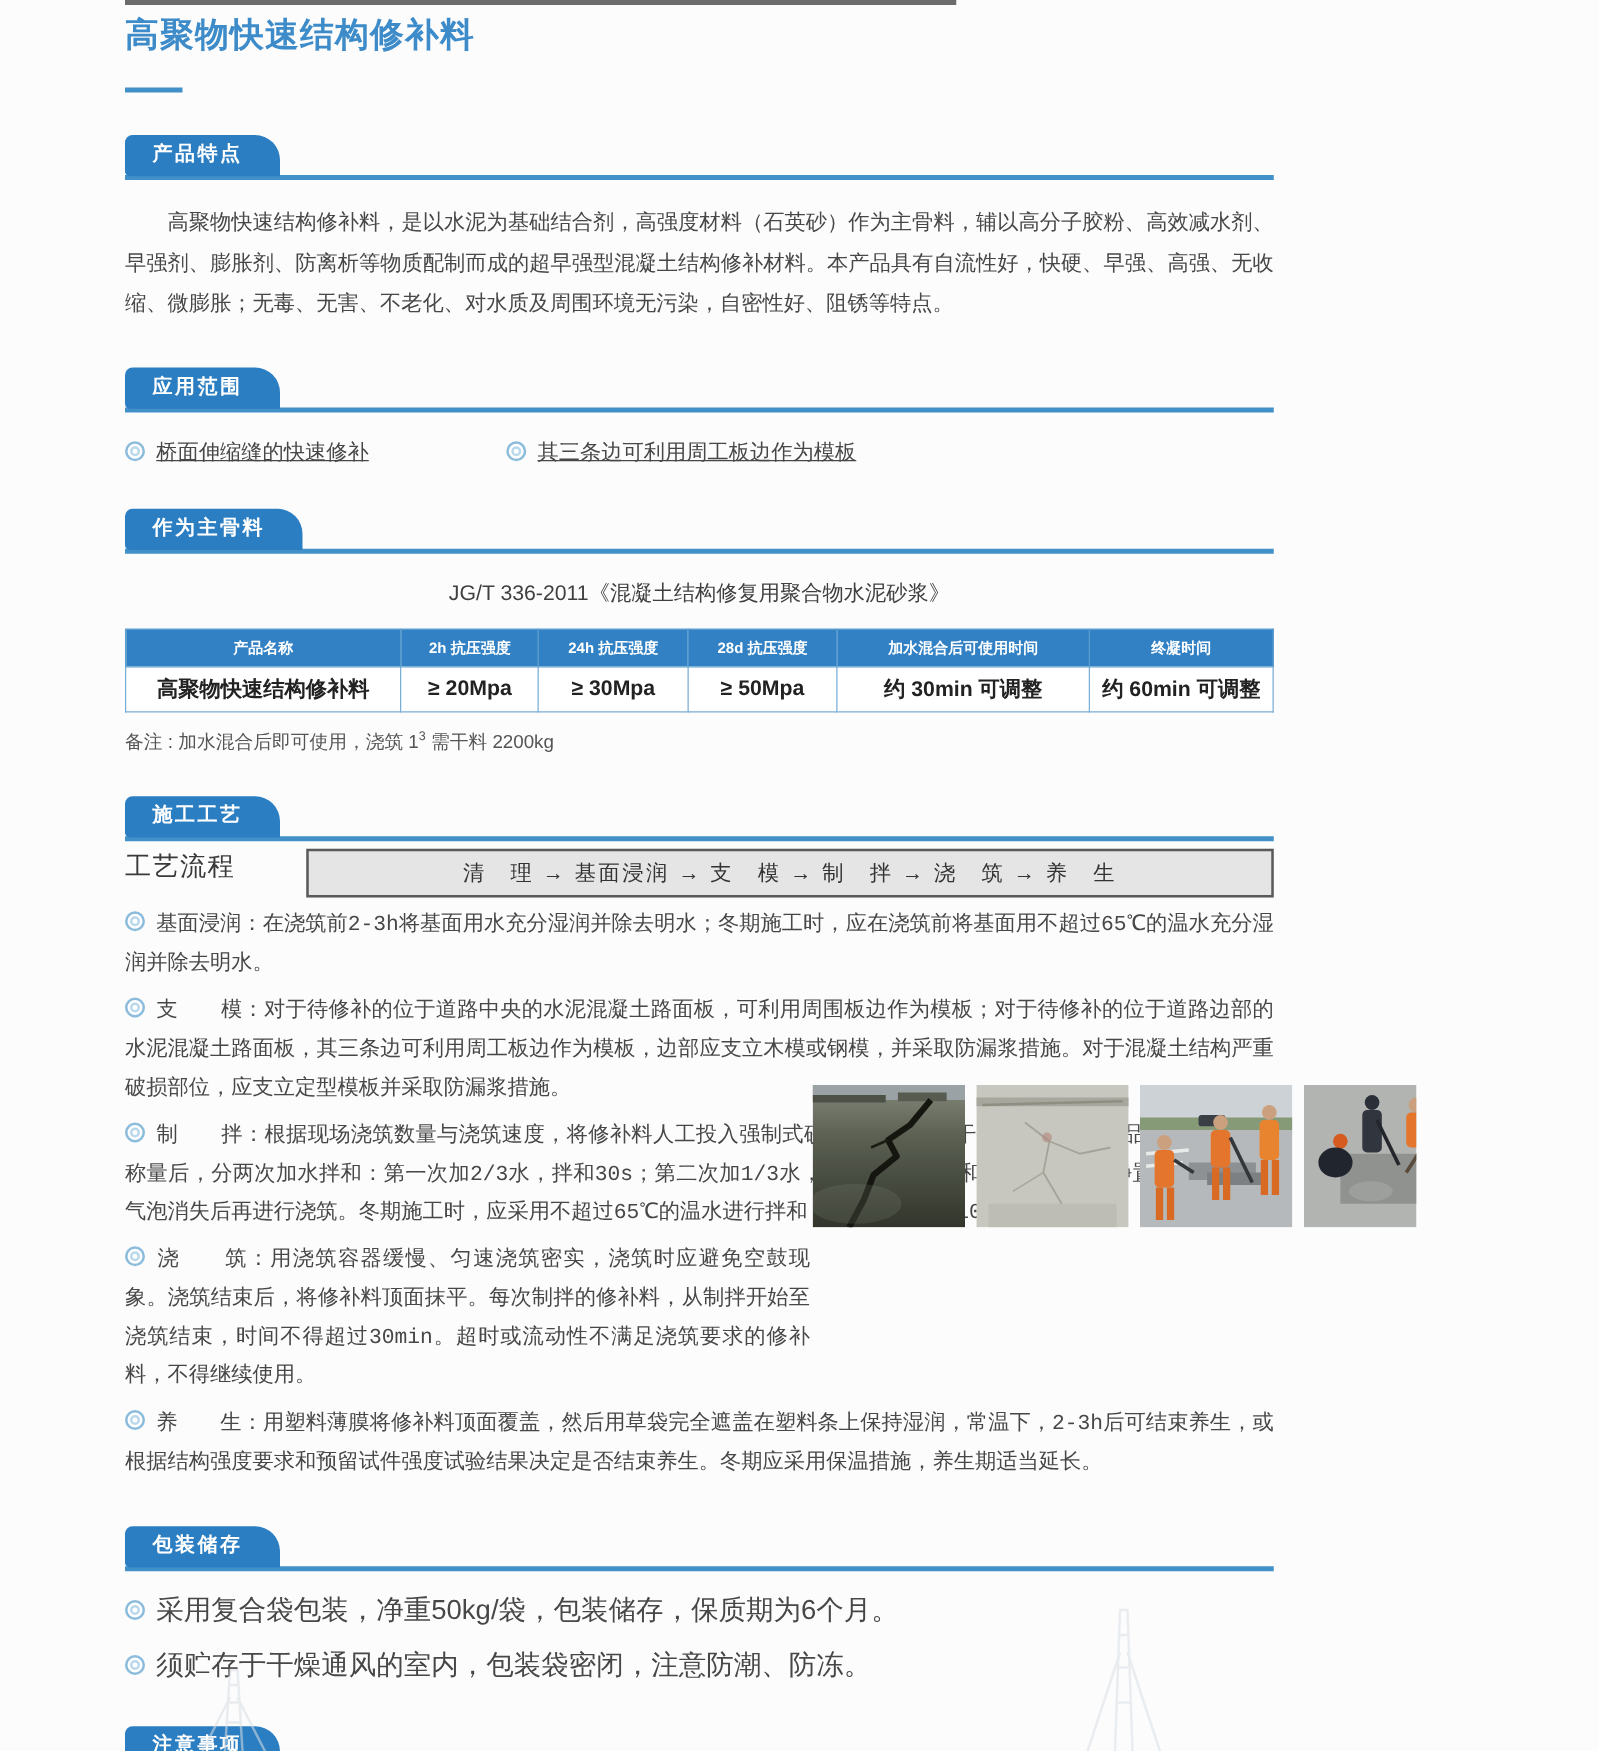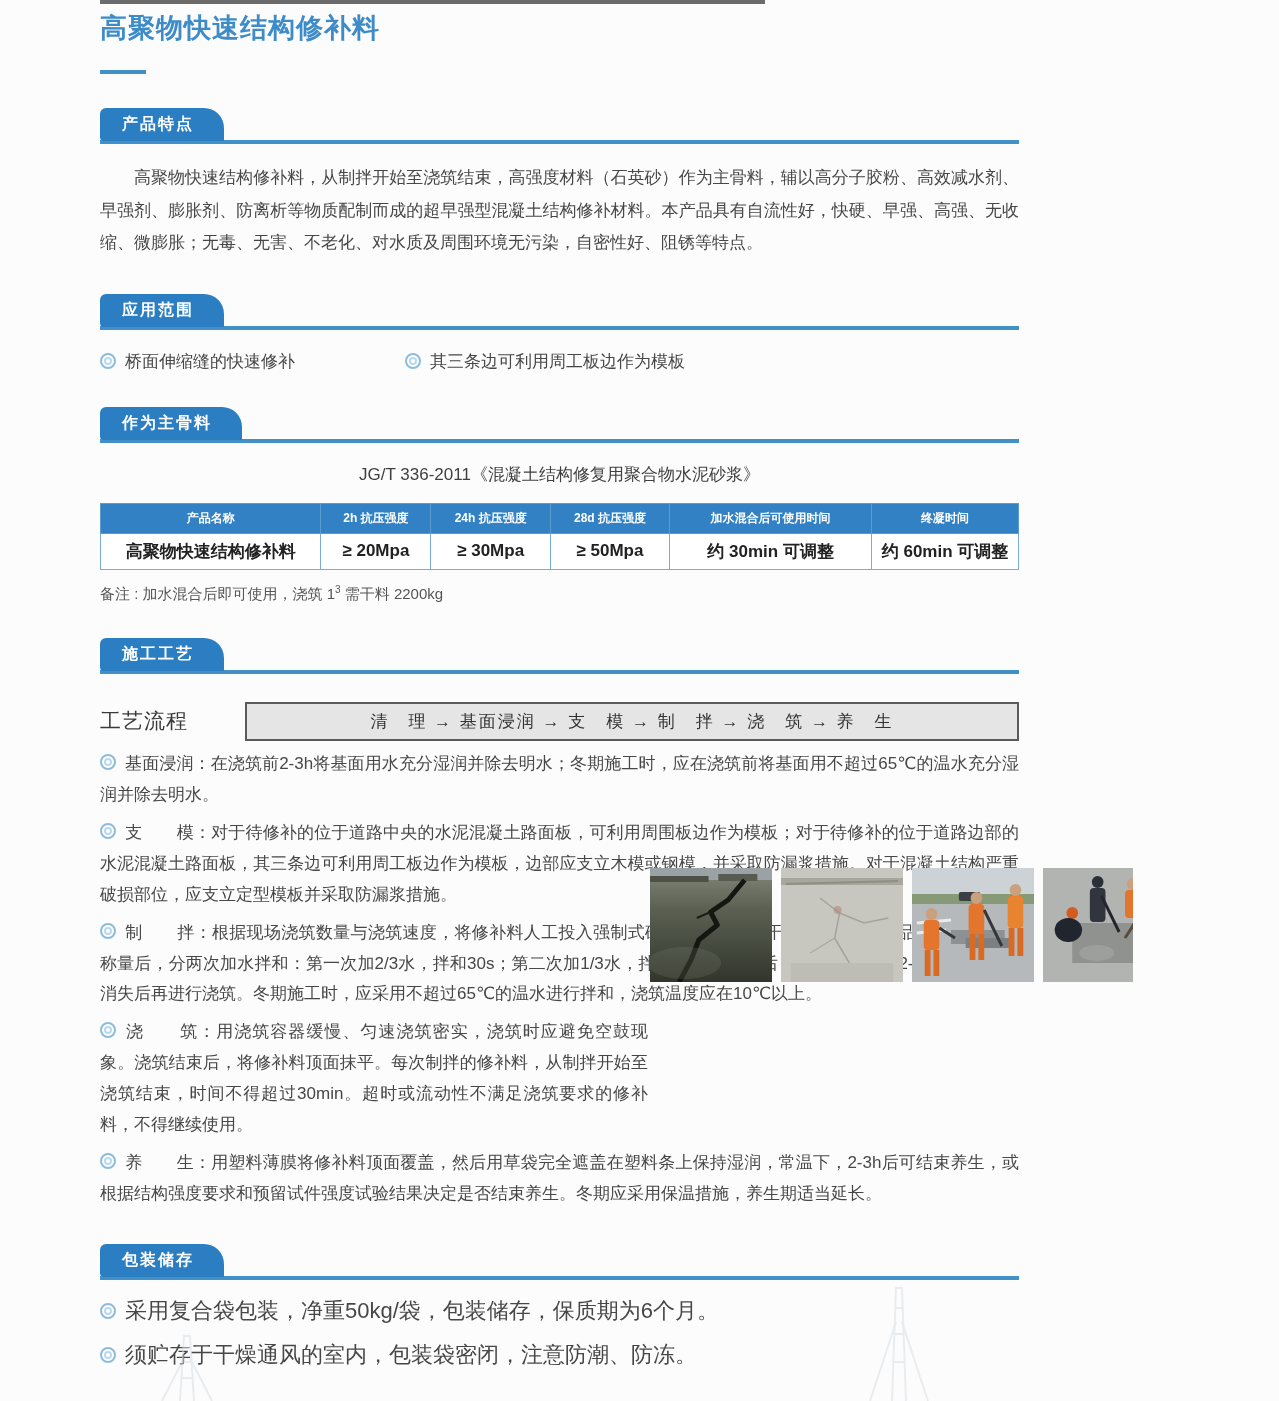--- a/index.html
+++ b/index.html
@@ -23,39 +23,39 @@
     font-size:16px; font-weight:bold; letter-spacing:2px; line-height:1;
     padding:8px 30px 9px 22px; border-radius:6px 20px 0 4px;
     margin-bottom:-1px;
   }
 
   .body-para { font-size:17px; line-height:1.92; color:#474747; text-align:justify; text-indent:2em; margin:18px 0 0; }
 
   .ring { display:inline-block; width:12px; height:12px; border:2px solid #8cbcdc; border-radius:50%; position:relative; flex:none; margin-right:9px; background:#fff; }
   .ring::after { content:""; position:absolute; left:2px; top:2px; right:2px; bottom:2px; border:2px solid #b9d8ec; border-radius:50%; }
 
-  .bullet-row { display:flex; margin-top:20px; }
+  .bullet-row { display:flex; margin-top:20px;text-decoration:underline; }
   .bullet-item { display:flex; align-items:center; font-size:17px; color:#474747; }
   .bullet-item.first { width:305px; }
 
   .standard { text-align:center; font-size:17px; color:#3f3f3f; margin-top:20px; }
 
   table.perf { width:100%; border-collapse:collapse; margin-top:14px; }
   table.perf th { background:#3181c4; color:#fff; font-size:12px; font-weight:bold; padding:6px 4px; border:1px solid #5b9bce; }
   table.perf td { font-size:17px; font-weight:bold; color:#222; text-align:center; padding:6px 4px; border:1px solid #7aaed6; background:#fff; }
 
   .note { font-size:15px; color:#555; margin-top:14px; }
   .note sup { font-size:10px; }
 
-  .flow-row { display:flex; align-items:center; margin-top:28px; }
+  .flow-row { display:flex; margin-top:6px; }
   .flow-label { font-size:21px; color:#3a3a3a; width:145px; flex:none; letter-spacing:1px; }
   .flow-box { flex:1; border:2px solid #5a5a5a; background:#e5e5e5; text-align:center; font-size:17px; font-weight:normal; color:#333; padding:6px 0; letter-spacing:2px; }
 
   .steps { margin-top:8px; }
-  .step { font-size:17px; line-height:1.82; color:#474747; text-align:justify; margin:7px 0 0; }
+  .step { font-size:17px; line-height:1.82; color:#474747; text-align:justify; margin:7px 0 0;font-family:Liberation Mono, monospace; }
   .step .ring { vertical-align:-1px; }
   .step.narrow { width:548px; }
 
   .photos { position:absolute; left:650px; top:868px; width:515px; height:114px; display:flex; gap:9px; }
   .photo { flex:1; height:114px; overflow:hidden; }
   .photo svg { display:block; width:100%; height:100%; }
 
   .pack-list { margin-top:16px; }
   .pack-item { display:flex; align-items:center; font-size:22px; color:#474747; margin:0 0 14px; }
 
@@ -68,21 +68,21 @@
   <div class="top-artifact"></div>
 
   <div class="content">
     <h1 class="page-title">高聚物快速结构修补料</h1>
     <div class="title-underline"></div>
 
     <section>
       <div class="sec-head">
         <span class="badge">产品特点</span>
       </div>
-      <p class="body-para">高聚物快速结构修补料，从制拌开始至浇筑结束，高强度材料（石英砂）作为主骨料，辅以高分子胶粉、高效减水剂、早强剂、膨胀剂、防离析等物质配制而成的超早强型混凝土结构修补材料。本产品具有自流性好，快硬、早强、高强、无收缩、微膨胀；无毒、无害、不老化、对水质及周围环境无污染，自密性好、阻锈等特点。</p>
+      <p class="body-para">高聚物快速结构修补料，是以水泥为基础结合剂，高强度材料（石英砂）作为主骨料，辅以高分子胶粉、高效减水剂、早强剂、膨胀剂、防离析等物质配制而成的超早强型混凝土结构修补材料。本产品具有自流性好，快硬、早强、高强、无收缩、微膨胀；无毒、无害、不老化、对水质及周围环境无污染，自密性好、阻锈等特点。</p>
     </section>
 
     <section>
       <div class="sec-head">
         <span class="badge">应用范围</span>
       </div>
       <div class="bullet-row">
         <div class="bullet-item first">
           <span class="ring"></span>
           <span>桥面伸缩缝的快速修补</span>

